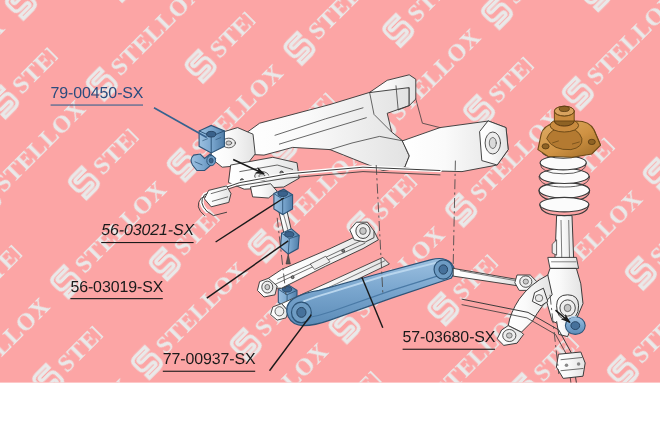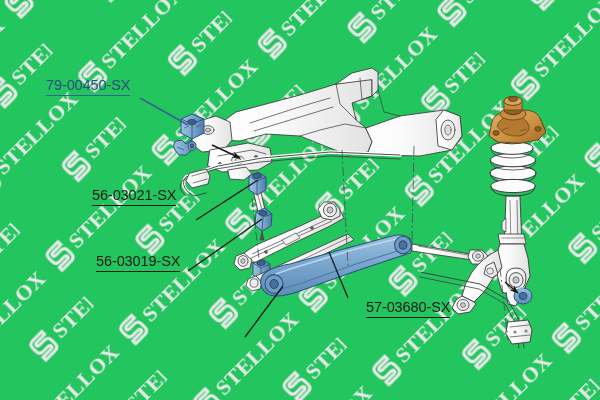--- a/index.html
+++ b/index.html
@@ -3,22 +3,22 @@
 <meta charset="utf-8">
 <style>
   html, body {
     margin: 0;
     padding: 0;
     background: #ffffff;
   }
   #page {
     position: relative;
     width: 600px;
-    height: 400px;
-    background: #22c55e;
+    height: 348px;
+    background: #fca5a5;
     overflow: hidden;
     font-family: "Liberation Sans", sans-serif;
   }
   #watermark-layer {
     position: absolute;
     left: 0; top: 0;
     width: 600px; height: 400px;
     pointer-events: none;
     z-index: 1;
   }
@@ -342,21 +342,22 @@
       <path d="M 196 220 L 258 180" stroke="#1a1a1a" stroke-width="1.3"></path>
       <path d="M 188 271 L 262 219" stroke="#1a1a1a" stroke-width="1.3"></path>
       <path d="M 245 337 L 283 286" stroke="#1a1a1a" stroke-width="1.3"></path>
       <path d="M 348 298 L 329 252" stroke="#1a1a1a" stroke-width="1.3"></path>
     </g>
   </svg>
 
   <div id="label-layer">
     <div class="callout-label blue" style="left:46px; top:78px;">79-00450-SX</div>
 
-    <div class="callout-label dark" style="left:92px; top:188px;">56-03021-SX</div>
-
-    <div class="callout-label dark" style="left:96px; top:254px;">56-03019-SX</div>
-
+    <div class="callout-label dark" style="left:92px; top:203px;font-style:italic;">56-03021-SX</div>
+
+    <div class="callout-label dark" style="left:64px; top:254px;">56-03019-SX</div>
+
+    <div class="callout-label dark" style="left:148px; top:320px;">77-00937-SX</div>
 
     <div class="callout-label dark" style="left:347px; top:300px;margin-left:19px;">57-03680-SX</div>
   </div>
 
 </div>
 
 </body></html>

